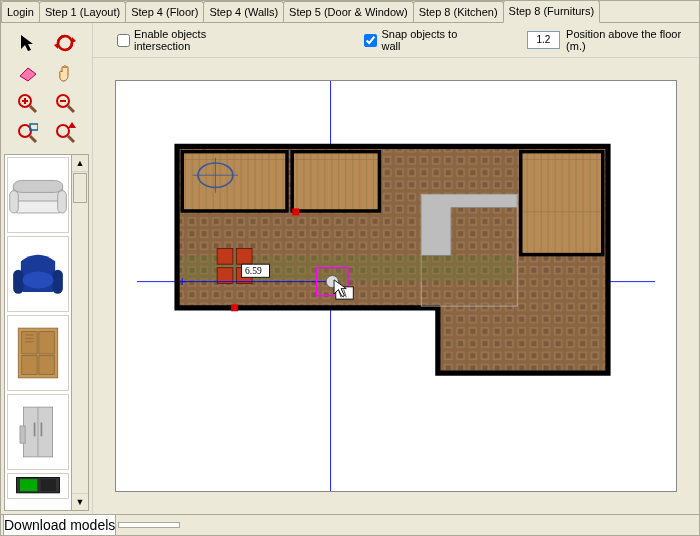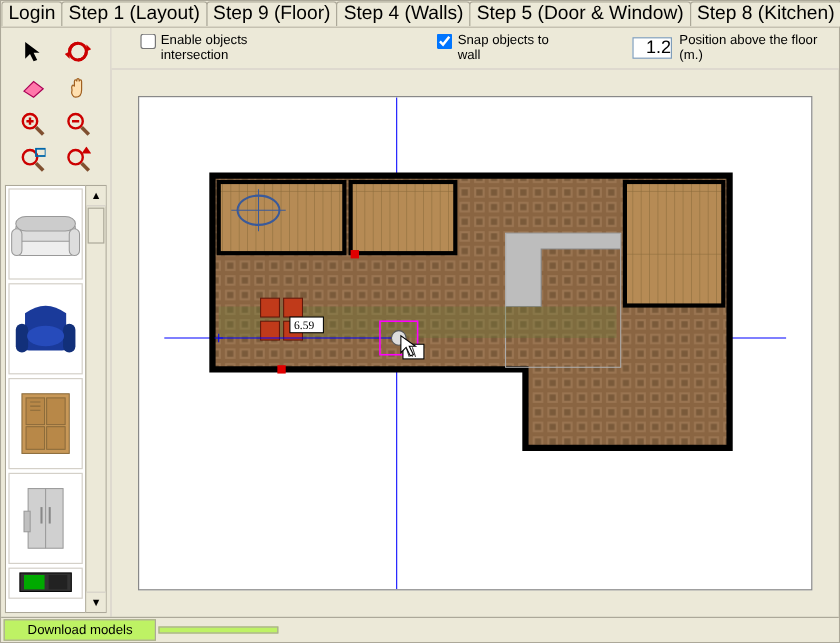--- a/index.html
+++ b/index.html
@@ -1,54 +1,54 @@
 <!DOCTYPE html>
 <html><head>
 <meta charset="utf-8">
 <style>
 html,body{margin:0;padding:0;font-family:Tahoma,Arial,sans-serif;font-size:11px;background:#ece9d8;color:#000}
 .app{width:700px;height:536px;display:flex;flex-direction:column;border:1px solid #aca899;box-sizing:border-box;position:relative}
 .tabs{display:flex;background:#ece9d8;height:21px;border-bottom:1px solid #aca899;align-items:flex-end;overflow:visible;padding:0;position:relative}
-.tab{border:1px solid #aca899;border-bottom:none;padding:3px 5px 3px 5px;margin-right:-1px;background:#ece9d8;border-radius:3px 3px 0 0;cursor:pointer;white-space:nowrap;font-size:16px;height:14px;line-height:14px;position:relative}
+.tab{border:1px solid #aca899;border-bottom:none;padding:3px 5px 3px 5px;margin-right:-1px;background:#ece9d8;border-radius:3px 3px 0 0;cursor:pointer;white-space:nowrap;font-size:11px;height:14px;line-height:14px;position:relative}
 .tab.active{background:#ece9d8;z-index:2;height:15px;margin-bottom:-1px;font-weight:normal;border-bottom:1px solid #ece9d8}
 .toolbar-row{display:flex;align-items:center;height:26px;padding:4px 6px;background:#ece9d8;border-bottom:1px solid #d4d0c8;font-size:11px}
 .toolbar-row .section{display:flex;align-items:center;margin-left:16px}
-.toolbar-row label.chk{display:flex;align-items:flex-start;margin-left:110px}
+.toolbar-row label.chk{display:flex;align-items:center;margin-left:110px}
 .toolbar-row input[type=checkbox]{margin:0 4px 0 0}
-.toolbar-row .num{width:34px;height:16px;border:1px solid #7f9db9;background:#fff;text-align:right;margin-right:6px;font-size:15px;line-height:16px}
+.toolbar-row .num{width:34px;height:16px;border:1px solid #7f9db9;background:#fff;text-align:center;margin-right:6px;font-size:10px;line-height:16px}
 .body{flex:1;display:flex;min-height:0}
 .palette{width:92px;background:#ece9d8;display:flex;flex-direction:column;gap:2px;padding:3px;box-sizing:border-box;border-right:1px solid #d4d0c8}
 .toolgrid{display:grid;grid-template-columns:1fr 1fr;gap:4px 6px;padding:4px 8px 6px 8px}
 .toolbtn{width:30px;height:26px;display:flex;align-items:center;justify-content:center;cursor:pointer}
 .furn-list{flex:1;overflow:hidden;display:flex;position:relative}
 .furn-items{flex:1;overflow:hidden;display:flex;flex-direction:column;gap:3px;border:1px solid #aca899;border-right:none;background:#fff;padding:2px}
 .furn-item{height:74px;border:1px solid #d4d0c8;background:#fff;overflow:hidden;display:flex;align-items:center;justify-content:center}
 .furn-item svg{width:100%;height:100%}
 .vscroll{width:16px;background:#ece9d8;border:1px solid #aca899;display:flex;flex-direction:column}
 .vscroll .arr{height:16px;background:#ece9d8;border-bottom:1px solid #d4d0c8;display:flex;align-items:center;justify-content:center;font-size:9px;cursor:pointer}
 .vscroll .arr.bot{border-top:1px solid #d4d0c8;border-bottom:none;margin-top:auto}
 .vscroll .thumb{height:28px;background:#ece9d8;border:1px solid #aca899;margin:1px}
 .canvas-wrap{flex:1;background:#fff;margin:22px;border:1px solid #888;position:relative;overflow:hidden}
 .canvas{position:relative;width:100%;height:100%}
 .canvas svg{position:absolute;inset:0;width:100%;height:100%}
 .statusbar{height:20px;border-top:1px solid #aca899;display:flex;align-items:center;background:#ece9d8}
-.status-seg{border:1px solid #aca899;padding:2px 19px;font-size:11px;margin:1px 0 1px 2px;background:#bef264}
+.status-seg{border:1px solid #aca899;padding:2px 0;font-size:14px;margin:1px 0 1px 2px;background:#ffffff}
 .status-seg.empty{width:60px}
 
 
 </style>
 </head>
 <body>
 
 <div class="app">
 
   <div class="tabs">
     <div class="tab"><span>Login</span></div>
     <div class="tab"><span>Step 1 (Layout)</span></div>
-    <div class="tab"><span>Step 9 (Floor)</span></div>
+    <div class="tab"><span>Step 4 (Floor)</span></div>
     <div class="tab"><span>Step 4 (Walls)</span></div>
     <div class="tab"><span>Step 5 (Door &amp; Window)</span></div>
     <div class="tab"><span>Step 8 (Kitchen)</span></div>
     <div class="tab active"><span>Step 8 (Furniturs)</span></div>
 
   </div>
 
   <div class="body">
 
     <div class="palette">

